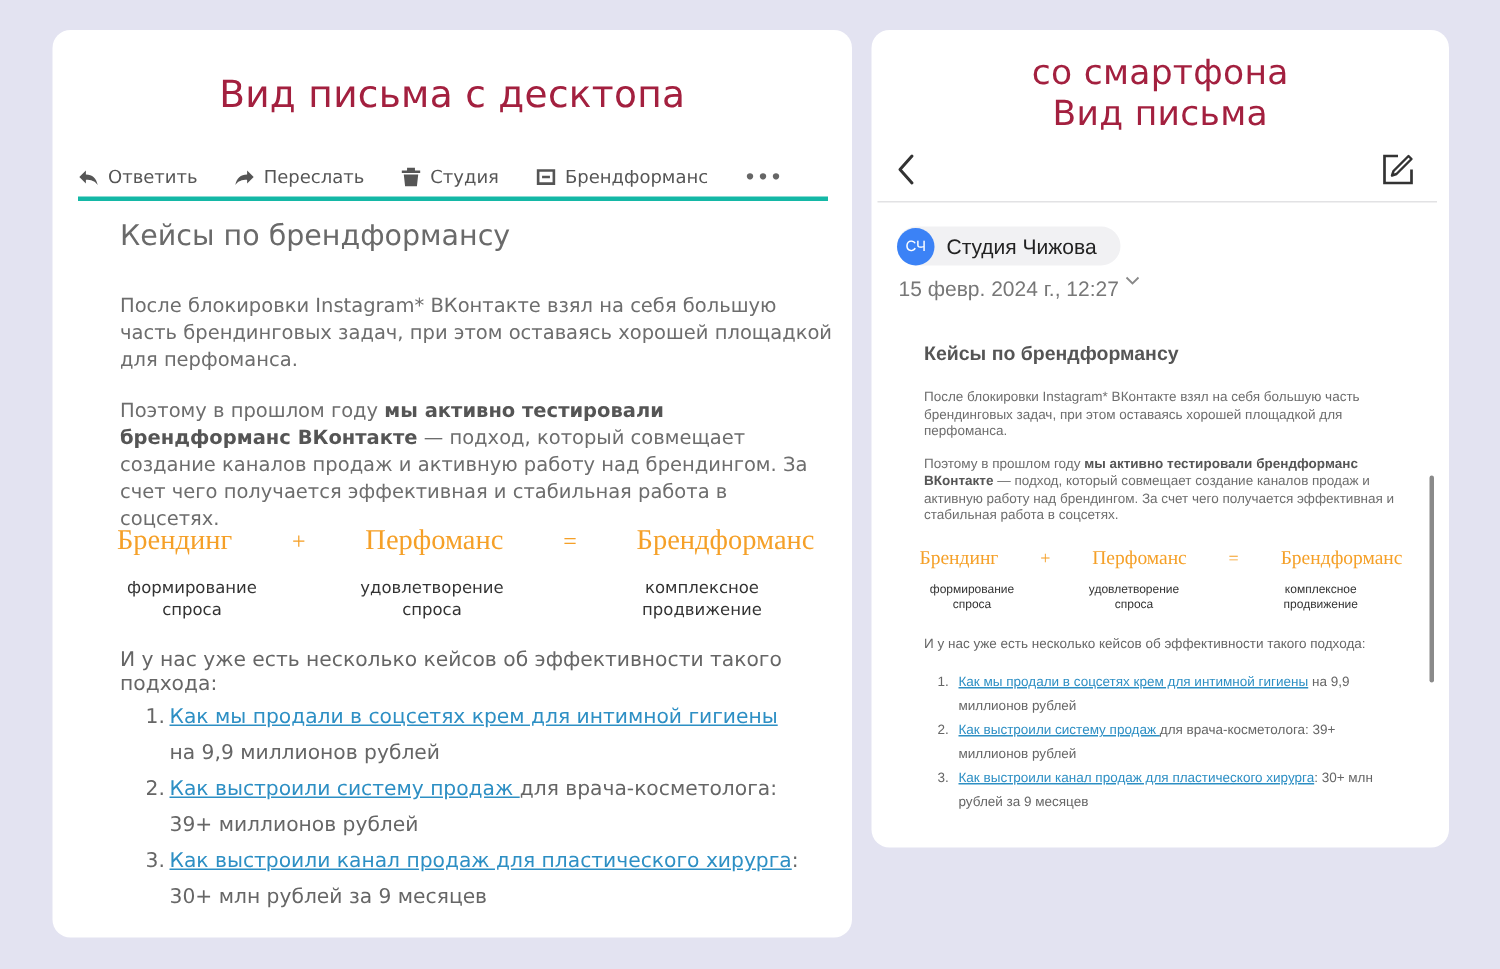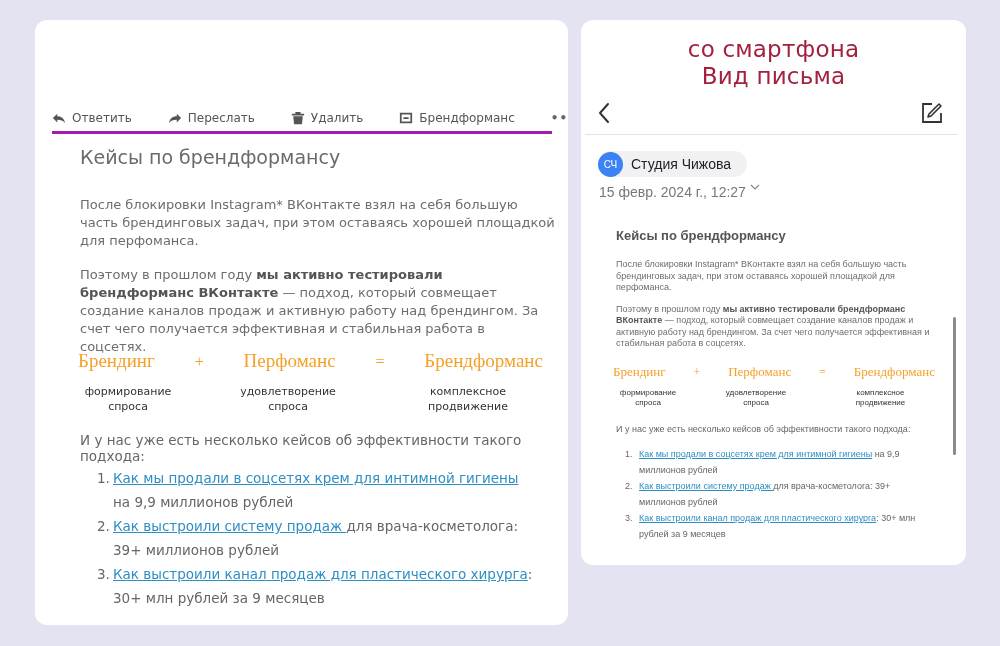--- a/index.html
+++ b/index.html
@@ -24,22 +24,22 @@
     font-weight: 500;
     text-align: center;
     letter-spacing: 0.2px;
   }
   #desktop-panel .panel-title { position: absolute; left: 0; right: 0; top: 28px; font-size: 25px; }
   #mobile-panel .panel-title { position: absolute; left: 0; right: 0; top: 16px; font-size: 23px; line-height: 27px; }
 
   
   .toolbar {
     position: absolute; left: 17px; top: 84px; width: 500px; height: 30px;
-    display: flex; align-items: center; gap: 12px;
-    border-bottom: 3px solid #a21caf;
+    display: flex; align-items: center; gap: 0;
+    border-bottom: 3px solid #14b8a6;
     font-family: "DejaVu Sans", sans-serif;
     font-size: 12px; color: #555;
   }
   .tb-btn { display: flex; align-items: center; gap: 6px; margin-right: 24px; cursor: pointer; }
   .tb-btn svg { width: 14px; height: 14px; fill: #555; }
   .tb-more { letter-spacing: 1px; font-weight: bold; color: #666; }
 
   .d-content { position: absolute; left: 45px; top: 126px; width: 475px; color: #666; font-family: "DejaVu Sans", sans-serif; }
   .d-heading { font-size: 19px; color: #6a6a6a; margin-bottom: 28px; font-weight: normal; }
   .d-para { font-size: 13px; line-height: 18px; margin-bottom: 16px; color: #6d6d6d; }
@@ -80,39 +80,40 @@
   .m-intro { position: absolute; left: 35px; top: 404px; font-size: 9px; color: #666; }
   .m-list { position: absolute; left: 44px; top: 426px; width: 300px; font-size: 9px; line-height: 16px; color: #666; list-style: none; }
   .m-list li { position: relative; padding-left: 14px; }
   .m-list .num { position: absolute; left: 0; }
   .m-scrollbar { position: absolute; left: 372px; top: 297px; width: 3px; height: 138px; background: #8a8a8a; border-radius: 2px; cursor: pointer; }
 </style>
 </head>
 <body>
 
 <div class="panel" id="desktop-panel">
+  <div class="panel-title">Вид письма с десктопа</div>
 
   <div class="toolbar">
     <div class="tb-btn">
       <svg viewBox="0 0 16 16">
           <path d="M6 3 L1 8 L6 13 V10 C10 10 13 11 15 14 C14 9 11 6 6 6 Z"></path>
         </svg>
       <span>Ответить</span>
     </div>
     <div class="tb-btn">
       <svg viewBox="0 0 16 16">
           <path d="M10 3 L15 8 L10 13 V10 C6 10 3 11 1 14 C2 9 5 6 10 6 Z"></path>
         </svg>
       <span>Переслать</span>
     </div>
     <div class="tb-btn">
       <svg viewBox="0 0 16 16">
           <path d="M5 1h6v2h4v2H1V3h4z M2.5 6h11l-1 9h-9z"></path>
         </svg>
-      <span>Удалить</span>
+      <span>Студия</span>
     </div>
     <div class="tb-btn">
       <svg viewBox="0 0 16 16">
           <path d="M1 2h14v12H1z M3 4v8h10V4z M5 7h6v2H5z"></path>
         </svg>
       <span>Брендформанс</span>
     </div>
     <div class="tb-btn tb-more">
       <span>•••</span>
     </div>

